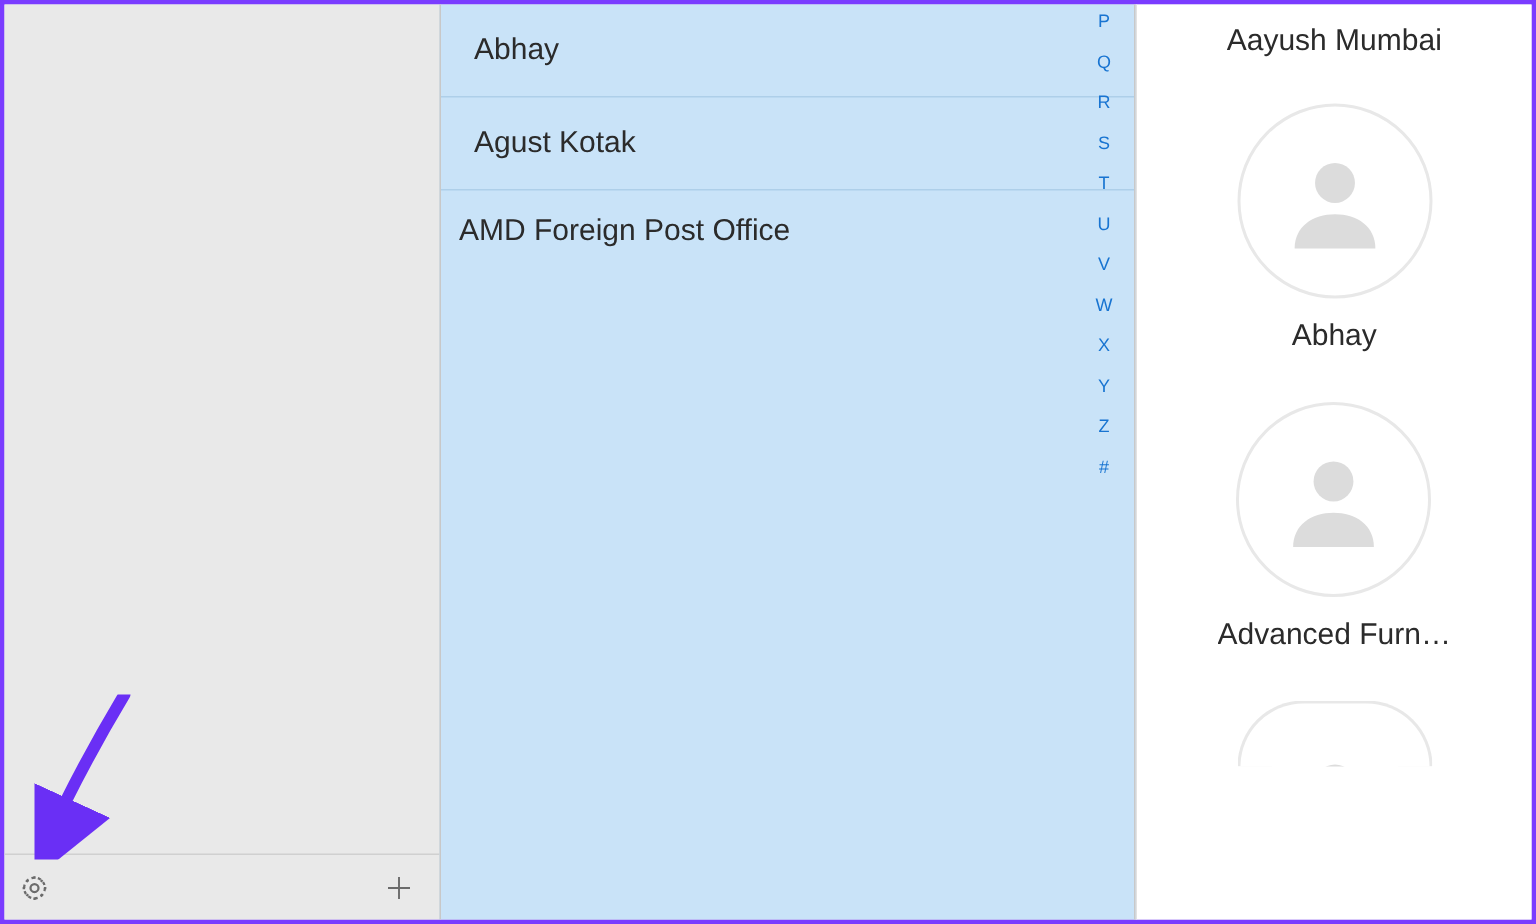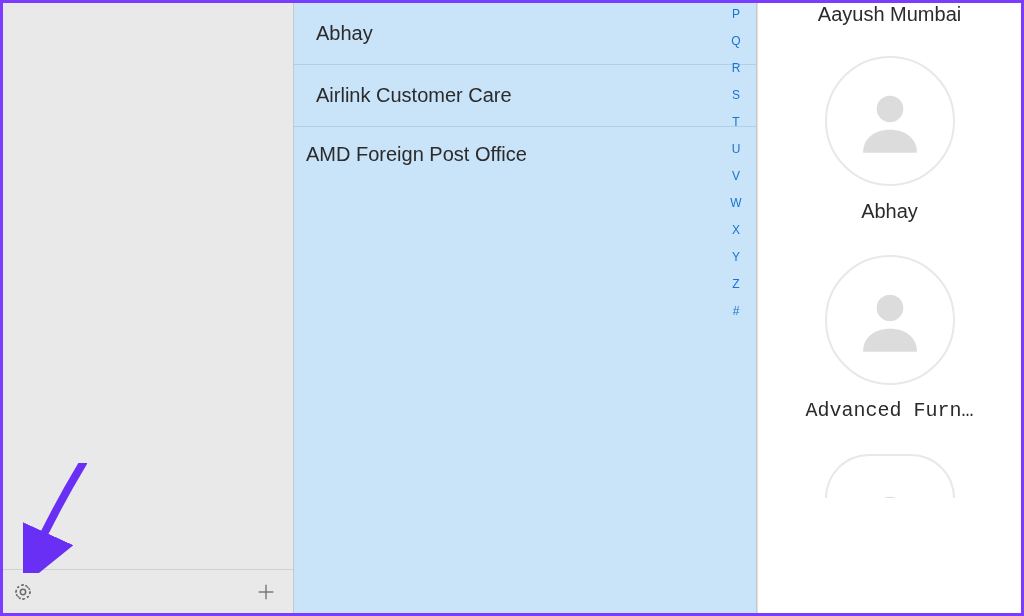--- a/index.html
+++ b/index.html
@@ -110,23 +110,23 @@
       font-size: 20px;
       color: #2b2b2b;
       text-align: center;
       max-width: 220px;
       white-space: nowrap;
       overflow: hidden;
       text-overflow: ellipsis;
     }
     .card-0 { margin-top: -100px; } 
     .card-0 .avatar { visibility: hidden; height: 100px; }
-    .card-0 .card-name { margin-top: 0; }
+    .card-0 .card-name { margin-top: 13px; }
     .card-1 { margin-top: 30px; }
-    .card-2 { margin-top: 32px; font-family: Liberation Mono, monospace; }
+    .card-2 { margin-top: 32px; }
     .card-3 { margin-top: 32px; }
     .avatar-cut {
       width: 130px;
       height: 44px;
       border-radius: 65px 65px 0 0 / 65px 65px 0 0;
       border: 2px solid #e8e8e8;
       border-bottom: none;
       background: #ffffff;
       display: flex;
       align-items: flex-start;
@@ -165,21 +165,21 @@
       <path d="M60,0 Q30,50 8,98" stroke="#6a2ff5" stroke-width="8" fill="none" marker-end="url(#arrhead)" stroke-linecap="round"></path>
     </svg>
   </div>
 
   <div class="contacts-col">
     <div id="contacts-rows">
         <div class="contact-row">
           <span>Abhay</span>
         </div>
         <div class="contact-row">
-          <span>Airlink Customer Care</span>
+          <span>Agust Kotak</span>
         </div>
         <div class="contact-row last">
           <span>AMD Foreign Post Office</span>
         </div>
       </div>
     <div class="alpha-index" id="alpha-index">
         <span>P</span>
         <span>Q</span>
         <span>R</span>
         <span>S</span>

